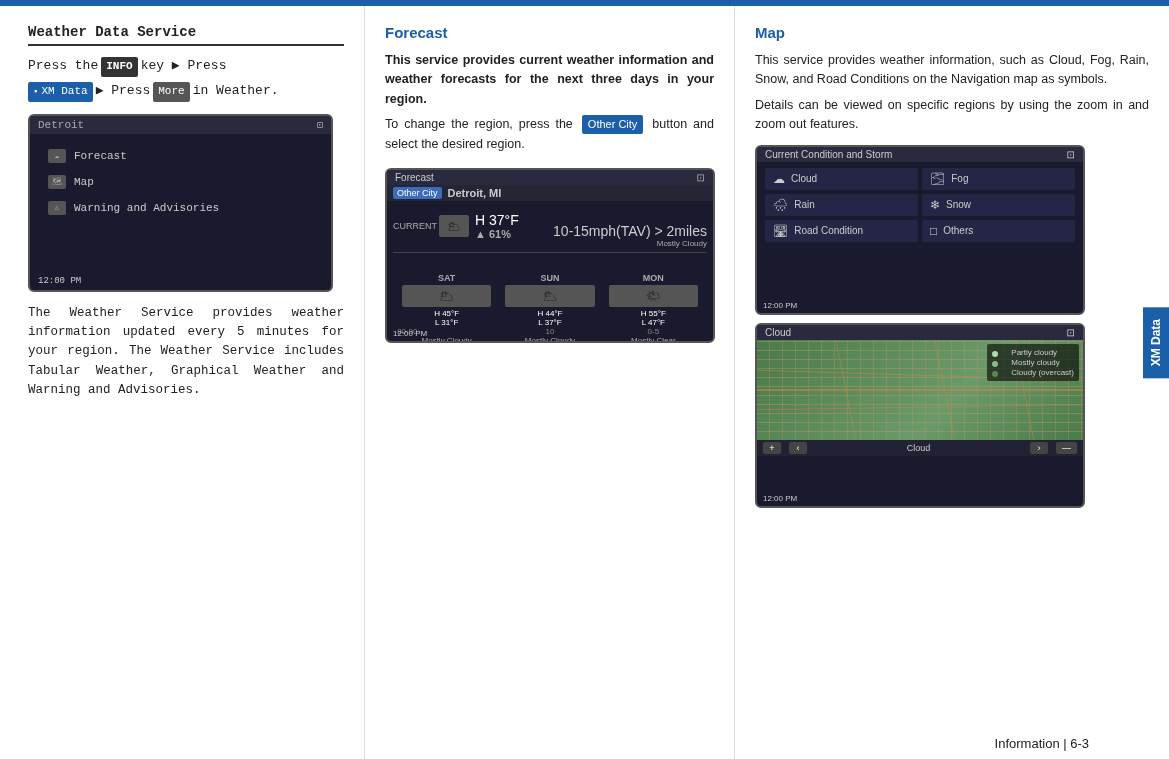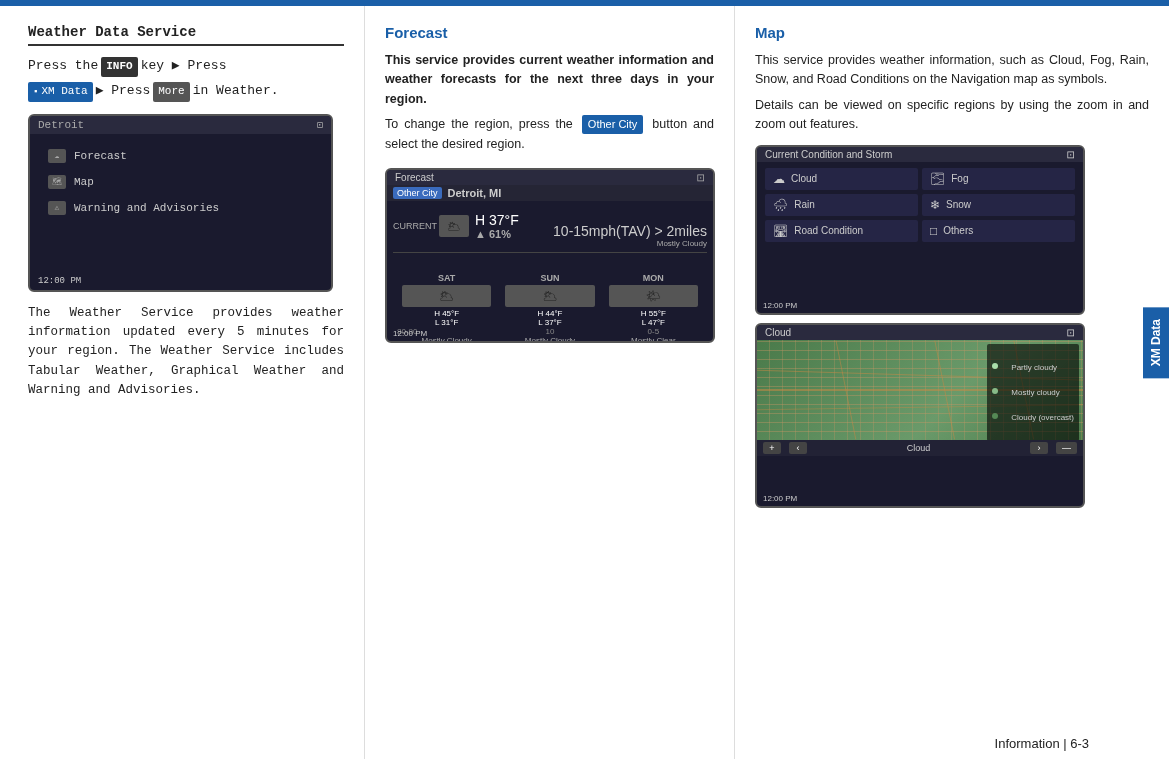--- a/index.html
+++ b/index.html
@@ -372,23 +372,23 @@
       top: 4px;
       background: rgba(0,0,0,0.6);
       padding: 3px 5px;
       border-radius: 2px;
       font-size: 8px;
       color: #ccc;
     }
 
     .map-legend-item {
       display: flex;
-      align-items: flex-start;
+      align-items: flex-end;
       gap: 13px;
-      margin: 16px 0;
+      margin: 1px 0;
     }
 
     .legend-dot {
       width: 6px;
       height: 6px;
       border-radius: 50%;
     }
 
     .map-bottom-bar {
       background: #222235;

